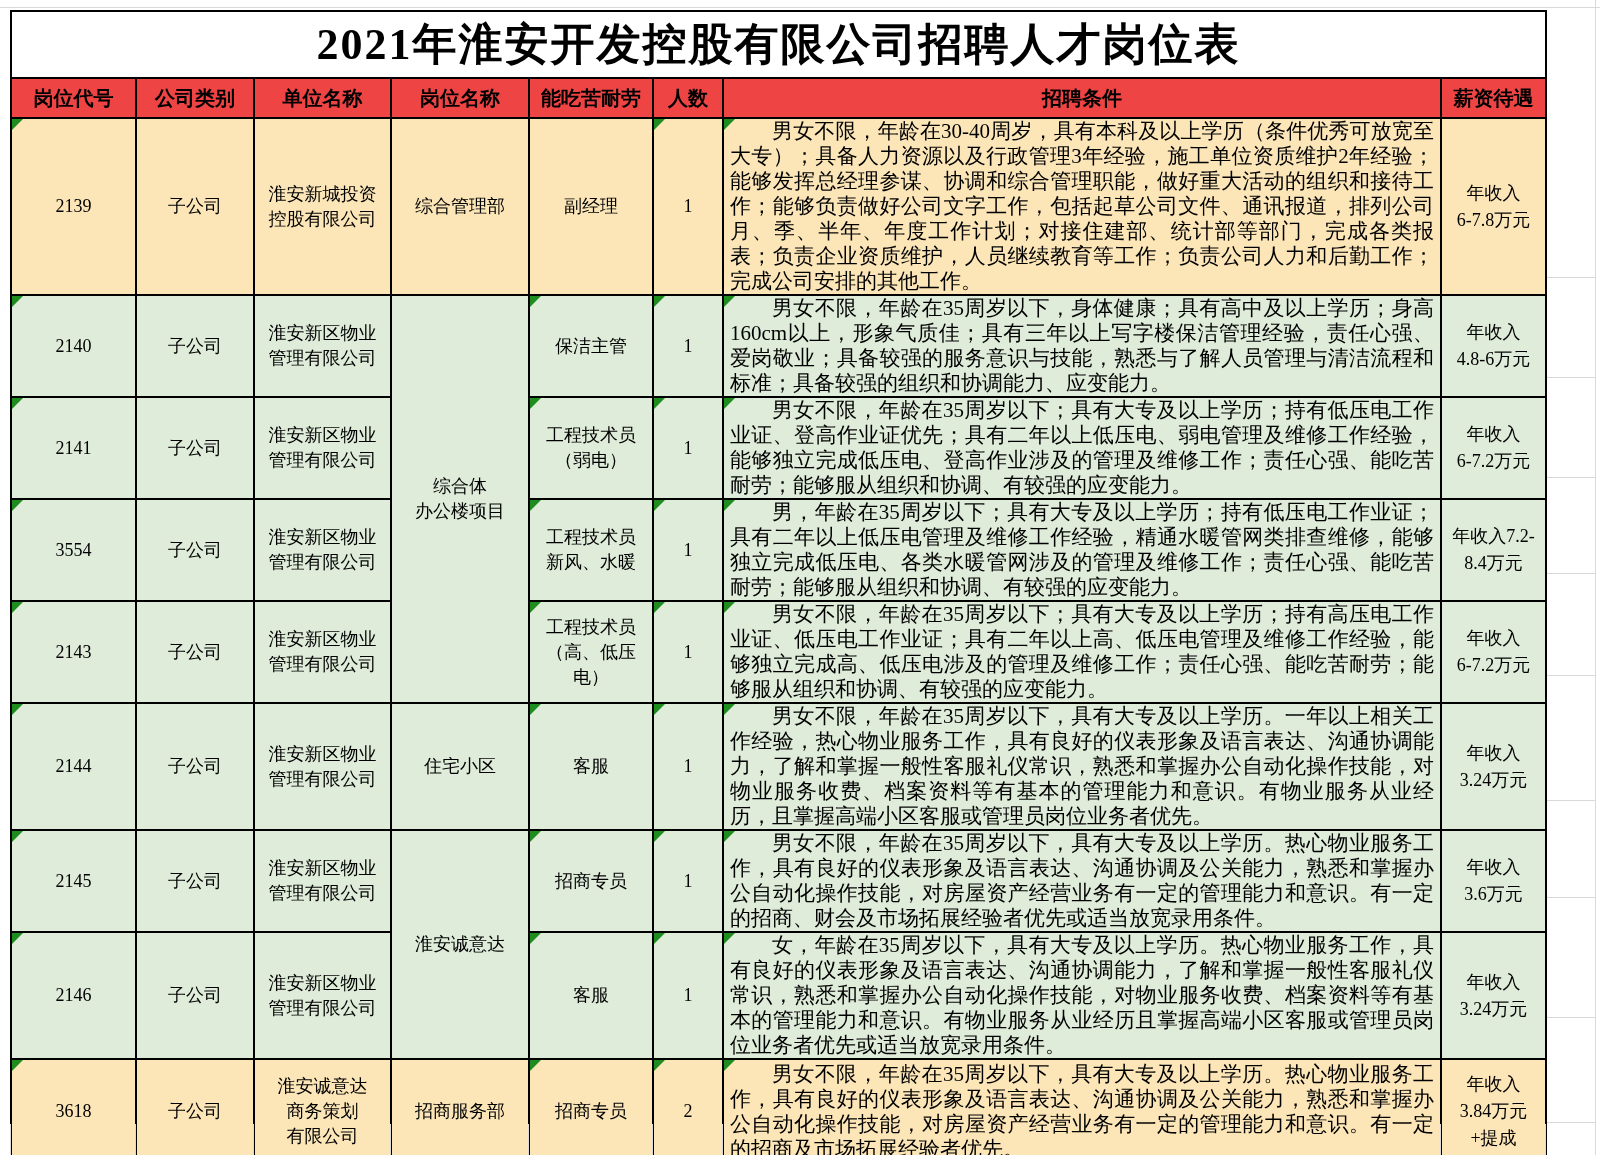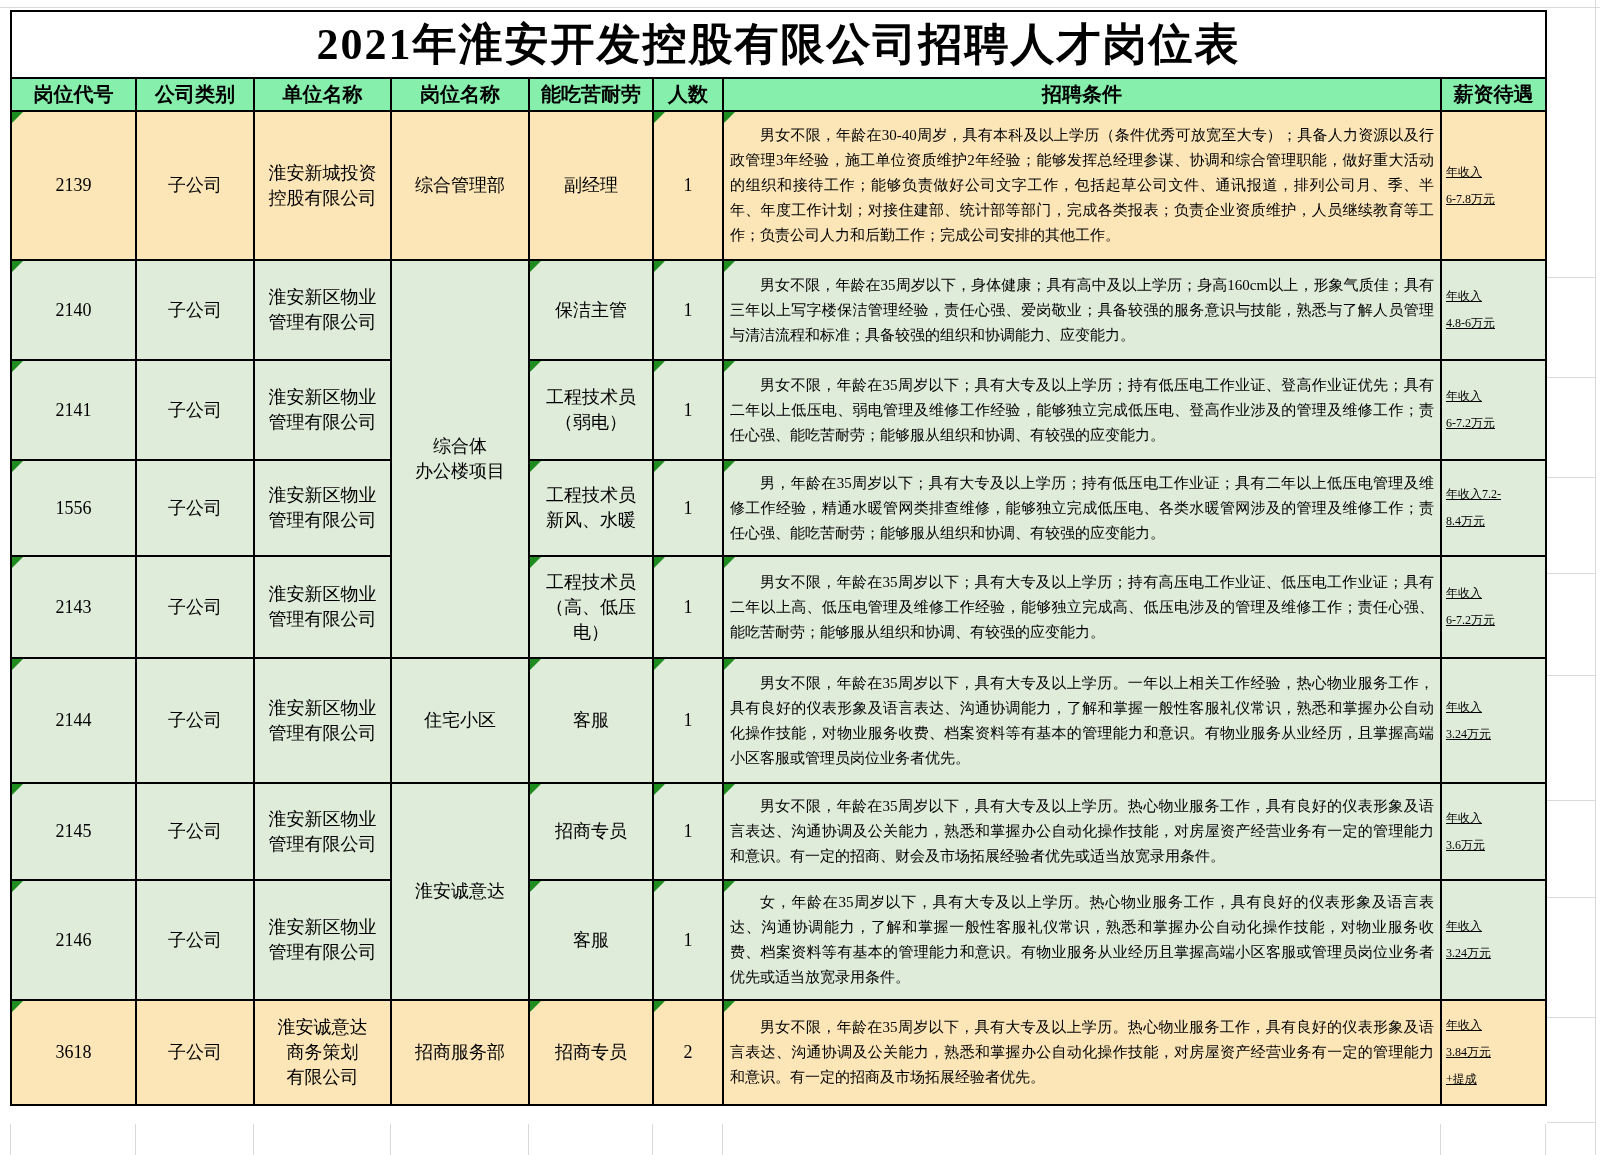--- a/index.html
+++ b/index.html
@@ -14,30 +14,30 @@
     border:1px solid #eab308;
   }
   td,th{
     border:2px solid #000;vertical-align:middle;position:relative;
     padding:0 4px;box-sizing:border-box;overflow:hidden;
   }
   .title-cell{
     font-size:44px;font-weight:bold;text-align:center;height:67px;
     letter-spacing:2px;background:#fff;
   }
-  .head-row th{font-size:20px;font-weight:bold;text-align:center;height:33px;background:#86efac;}
+  .head-row th{font-size:20px;font-weight:bold;text-align:center;height:40px;background:#ef4444;}
   .yellow{background:#FCE6B8;}
   .green{background:#DFECDA;}
   .c{text-align:center;font-size:18px;line-height:25px;}
   .pre{white-space:pre-line;}
   .cond{
-    font-size:15px;line-height:25px;text-align:justify;
-    text-indent:2em;padding:9px 2px;
-  }
-  .salary{text-align:left;font-size:12px;line-height:27px;white-space:pre-line;text-decoration:underline;}
+    font-size:21px;line-height:25px;text-align:justify;
+    text-indent:2em;padding:0 2px;
+  }
+  .salary{text-align:center;font-size:18px;line-height:27px;white-space:pre-line;}
   .tri{
     position:absolute;top:0;left:0;width:0;height:0;
     border-top:11px solid #1E8C1E;border-right:11px solid transparent;
   }
   
   .gl{position:absolute;background:#d9d9d9;}
   .gl.h{height:1px;}
   .gl.v{width:1px;}
 </style>
 </head>
@@ -156,21 +156,21 @@
           <span class="tri"></span>
           <div class="cond">男女不限，年龄在35周岁以下；具有大专及以上学历；持有低压电工作业证、登高作业证优先；具有二年以上低压电、弱电管理及维修工作经验，能够独立完成低压电、登高作业涉及的管理及维修工作；责任心强、能吃苦耐劳；能够服从组织和协调、有较强的应变能力。</div>
         </td>
     <td class="salary"><div class="pre">年收入
 6-7.2万元</div></td>
   </tr>
 
   <tr class="green" style="height:96px">
     <td class="c">
           <span class="tri"></span>
-          <div>1556</div>
+          <div>3554</div>
         </td>
     <td class="c">
           <div>子公司</div>
         </td>
     <td class="c">
           <div class="pre">淮安新区物业
 管理有限公司</div>
         </td>
     <td class="c">
           <span class="tri"></span>

